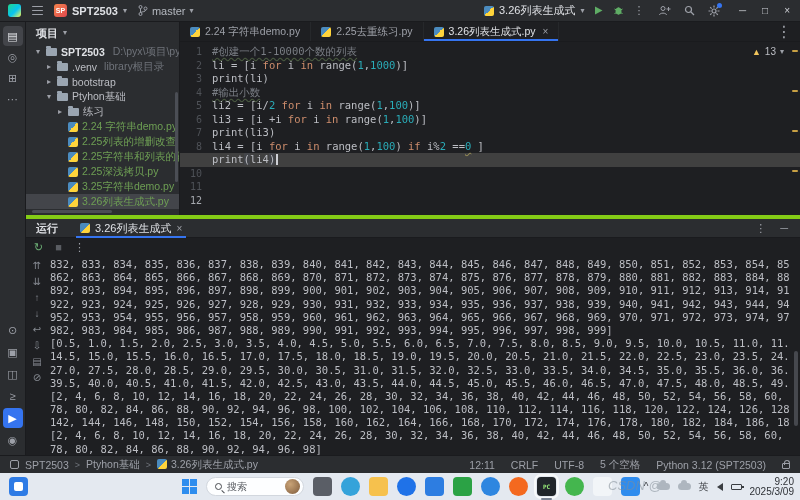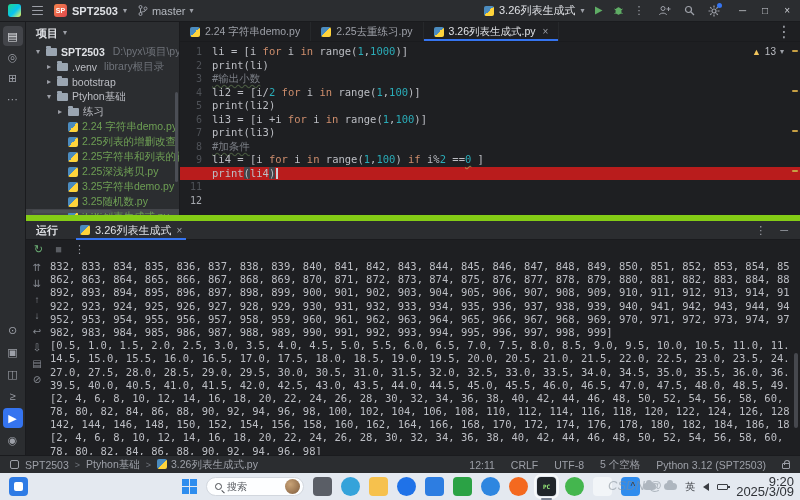--- a/index.html
+++ b/index.html
@@ -74,35 +74,35 @@
   .etab .close-x { color:#9DA0A8; font-size:10px; margin-left:2px; }
   #tabbar-more { margin-left:auto; display:flex; align-items:center; padding:0 8px; color:#9DA0A8; }
   #editor { position:relative; height:173px; overflow:hidden; }
   #gutter { position:absolute; left:0; top:3px; width:22px; text-align:right;
     font-family:"DejaVu Sans Mono",monospace; font-size:10px; color:#4E5157; }
   #gutter div { height:13.5px; line-height:13.5px; }
   #gutter div.cur { color:#A7AAB0; }
   #code-lines { position:absolute; left:0; top:3px; right:0; }
   .code-line { height:13.5px; line-height:13.5px; padding-left:32px; white-space:pre;
     font-family:"DejaVu Sans Mono",monospace; font-size:10.5px; }
-  .code-line.current { background:#b91c1c; }
+  .code-line.current { background:#404040; }
   .tk-p { color:#BCBEC4; }
   .tk-k { color:#CF8E6D; }
   .tk-n { color:#2AACB8; }
   .tk-c { color:#7A7E85; text-decoration:underline wavy rgba(110,140,90,.55); text-underline-offset:2px; }
   .tk-nu { color:#2AACB8; text-decoration:underline wavy rgba(190,175,95,.65); text-underline-offset:2px; }
   .tk-m { color:#BCBEC4; background:#43454A; border-radius:1px; }
   .caret { display:inline-block; width:1.5px; height:11px; background:#CED0D6; vertical-align:-2px; margin-left:1px; }
   #inspections { position:absolute; right:16px; top:4px; display:flex; align-items:center; gap:4px; font-size:10px; color:#BCBEC4; }
   .warn-tri { color:#F2C55C; font-size:9px; }
   #ed-scroll { position:absolute; right:0; top:0; bottom:0; width:10px; }
   .ed-mark { position:absolute; right:2px; width:6px; height:2px; background:#C8A044; border-radius:1px; }
 
   
-  #run-panel { position:absolute; left:26px; top:215px; right:0; height:240px; background:#1E1F22; border-top:6px solid #84cc16; }
+  #run-panel { position:absolute; left:26px; top:215px; right:0; height:240px; background:#1E1F22; border-top:4px solid #84cc16; }
   #run-header { height:19px; background:#2B2D30; display:flex; align-items:center; font-size:11px; border-bottom:1px solid #1A1B1E; }
   #run-title { color:#DFE1E5; font-weight:bold; margin-left:10px; }
   #run-tab { display:flex; align-items:center; gap:5px; margin-left:18px; height:19px; padding:0 4px;
     color:#DFE1E5; box-shadow:inset 0 -2px 0 #3574F0; }
   #run-header-right { margin-left:auto; display:flex; align-items:center; gap:14px; padding-right:12px; color:#9DA0A8; }
   #run-toolbar { height:18px; display:flex; align-items:center; gap:12px; padding-left:8px; font-size:11px; }
   #run-content { position:absolute; left:0; top:37px; right:0; bottom:0; }
   #console-strip { position:absolute; left:0; top:2px; width:22px; display:flex; flex-direction:column; align-items:center; }
   .cstrip-btn { height:16px; color:#878B93; font-size:10px; line-height:16px; }
   #output { position:absolute; left:24px; top:2px; right:10px; bottom:0; overflow:hidden;
@@ -141,21 +141,21 @@
   .tb-app.openapp { outline:2px solid rgba(255,255,255,.75); outline-offset:1px; }
   .open-bar { position:absolute; bottom:-4px; left:4px; right:4px; height:2px; border-radius:1px; background:#7A8494; }
   #tb-tray { position:absolute; right:6px; display:flex; align-items:center; gap:8px; }
   .tray-glyph { color:#3A3D42; font-size:10px; }
   .cloud { width:13px; height:7px; background:#AEB6BF; border-radius:5px; position:relative; }
   .cloud::before { content:""; position:absolute; left:3px; top:-3px; width:6px; height:6px; background:#AEB6BF; border-radius:50%; }
   .cloud.sun::after { content:""; position:absolute; right:-2px; top:-3px; width:6px; height:6px; background:#F4C145; border-radius:50%; z-index:-1; }
   .vol { width:0; height:0; border-top:4px solid transparent; border-bottom:4px solid transparent; border-right:6px solid #3A3D42; }
   .batt { width:11px; height:6px; border:1px solid #3A3D42; border-radius:1px; position:relative; }
   .batt::after { content:""; position:absolute; right:-3px; top:1px; width:2px; height:2px; background:#3A3D42; }
-  #tb-clock { text-align:right; font-size:13px; color:#2F3237; line-height:10px; }
+  #tb-clock { text-align:right; font-size:10px; color:#2F3237; line-height:10px; }
   #watermark { position:absolute; left:608px; top:5px; font-size:13px; color:rgba(130,140,150,.55); font-style:italic; pointer-events:none; }
 </style>
 </head>
 <body>
 
 <div id="app">
 
   <div id="titlebar">
     <div class="tb-left">
       <span class="app-logo"></span>
@@ -292,25 +292,20 @@
         <div class="tree-row" style="padding-left: 30px;">
           <span class="tree-chev"></span>
           <span class="pyico"></span>
           <span class="t-py">2.25深浅拷贝.py</span>
         </div>
         <div class="tree-row" style="padding-left: 30px;">
           <span class="tree-chev"></span>
           <span class="pyico"></span>
           <span class="t-py">3.25字符串demo.py</span>
         </div>
-        <div class="tree-row" style="padding-left: 30px;">
-          <span class="tree-chev"></span>
-          <span class="pyico"></span>
-          <span class="t-py">3.25随机数.py</span>
-        </div>
         <div class="tree-row selected" style="padding-left: 30px;">
           <span class="tree-chev"></span>
           <span class="pyico"></span>
           <span class="t-py">3.26列表生成式.py</span>
         </div>
       </div>
     <div id="proj-vscroll"></div>
     <div id="proj-hscroll"></div>
   </div>
 
@@ -342,28 +337,27 @@
           <div>5</div>
           <div>6</div>
           <div>7</div>
           <div>8</div>
           <div>9</div>
           <div>10</div>
           <div>11</div>
           <div class="cur">12</div>
         </div>
       <div id="code-lines">
+          <div class="code-line"><span class="tk-c">#创建一个1-10000个数的列表</span></div>
           <div class="code-line"><span class="tk-p">li = [i </span><span class="tk-k">for</span><span class="tk-p"> i </span><span class="tk-k">in</span><span class="tk-p"> range(</span><span class="tk-n">1</span><span class="tk-p">,</span><span class="tk-n">1000</span><span class="tk-p">)]</span></div>
           <div class="code-line"><span class="tk-p">print(li)</span></div>
           <div class="code-line"><span class="tk-c">#输出小数</span></div>
           <div class="code-line"><span class="tk-p">li2 = [i/</span><span class="tk-n">2</span><span class="tk-p"> </span><span class="tk-k">for</span><span class="tk-p"> i </span><span class="tk-k">in</span><span class="tk-p"> range(</span><span class="tk-n">1</span><span class="tk-p">,</span><span class="tk-n">100</span><span class="tk-p">)]</span></div>
-          <div class="code-line"><span class="tk-p">print(li2)</span></div>
           <div class="code-line"><span class="tk-p">li3 = [i +i </span><span class="tk-k">for</span><span class="tk-p"> i </span><span class="tk-k">in</span><span class="tk-p"> range(</span><span class="tk-n">1</span><span class="tk-p">,</span><span class="tk-n">100</span><span class="tk-p">)]</span></div>
           <div class="code-line"><span class="tk-p">print(li3)</span></div>
-          <div class="code-line"><span class="tk-c">#加条件</span></div>
           <div class="code-line"><span class="tk-p">li4 = [i </span><span class="tk-k">for</span><span class="tk-p"> i </span><span class="tk-k">in</span><span class="tk-p"> range(</span><span class="tk-n">1</span><span class="tk-p">,</span><span class="tk-n">100</span><span class="tk-p">) </span><span class="tk-k">if</span><span class="tk-p"> i%</span><span class="tk-n">2</span><span class="tk-p"> ==</span><span class="tk-nu">0</span><span class="tk-p"> ]</span></div>
           <div class="code-line current"><span class="tk-p">print</span><span class="tk-m">(</span><span class="tk-p">li4</span><span class="tk-m">)</span><span class="caret"></span></div>
         </div>
       <div id="inspections">
         <span class="warn-tri">▲</span>
         <span>13</span>
         <span class="chev">▾</span>
       </div>
       <div id="ed-scroll">
         <span class="ed-mark" style="top:8px;"></span>

